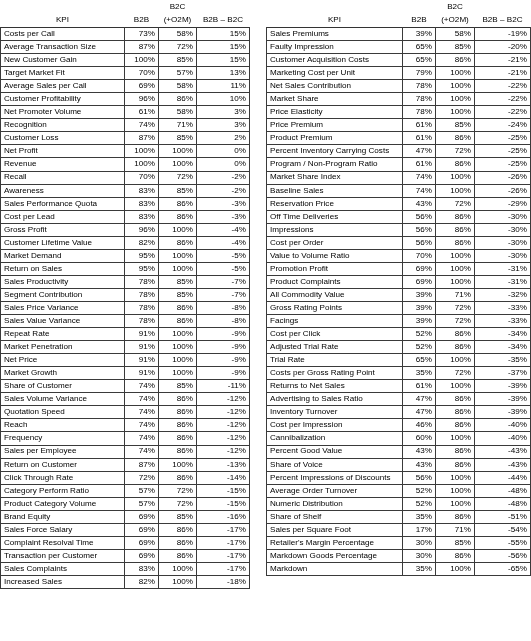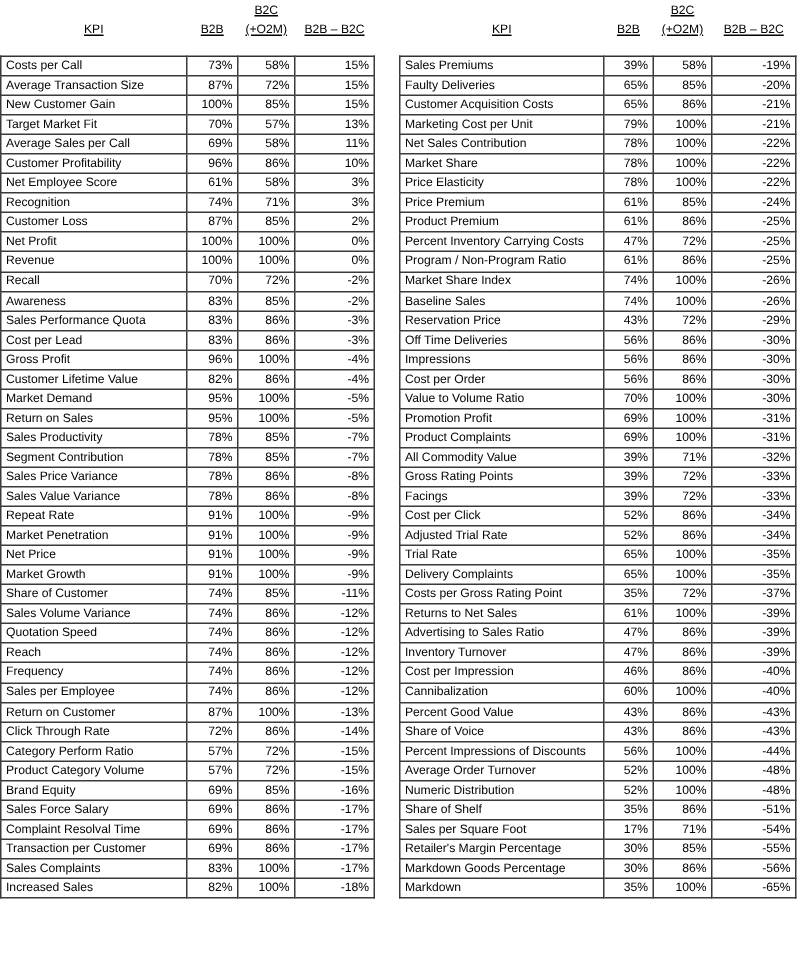--- a/index.html
+++ b/index.html
@@ -69,22 +69,21 @@
     height: auto;
     padding: 0;
     vertical-align: bottom;
     font-weight: normal;
   }
   table.kpi thead th .hdr-line {
     display: block;
     line-height: 13px;
   }
   table.kpi thead tr.hdr-row th {
-    padding-bottom: 11px;
-    text-decoration: underline;
+    padding-bottom: 1px;
   }
   td.kpi-name {
     text-align: left;
   }
   td.num {
     text-align: right;
     padding-right: 4px;
   }
   td.num-c {
     text-align: right;
@@ -155,21 +154,21 @@
             <td class="num">58%</td>
             <td class="num-c">11%</td>
           </tr>
           <tr>
             <td class="kpi-name">Customer Profitability</td>
             <td class="num">96%</td>
             <td class="num">86%</td>
             <td class="num-c">10%</td>
           </tr>
           <tr>
-            <td class="kpi-name">Net Employee Score</td>
+            <td class="kpi-name">Net Promoter Volume</td>
             <td class="num">61%</td>
             <td class="num">58%</td>
             <td class="num-c">3%</td>
           </tr>
           <tr>
             <td class="kpi-name">Recognition</td>
             <td class="num">74%</td>
             <td class="num">71%</td>
             <td class="num-c">3%</td>
           </tr>
@@ -415,21 +414,21 @@
         </tr>
       </thead>
       <tbody id="right-body">
           <tr>
             <td class="kpi-name">Sales Premiums</td>
             <td class="num">39%</td>
             <td class="num">58%</td>
             <td class="num-c">-19%</td>
           </tr>
           <tr>
-            <td class="kpi-name">Faulty Deliveries</td>
+            <td class="kpi-name">Faulty Impression</td>
             <td class="num">65%</td>
             <td class="num">85%</td>
             <td class="num-c">-20%</td>
           </tr>
           <tr>
             <td class="kpi-name">Customer Acquisition Costs</td>
             <td class="num">65%</td>
             <td class="num">86%</td>
             <td class="num-c">-21%</td>
           </tr>
@@ -565,26 +564,20 @@
             <td class="num">86%</td>
             <td class="num-c">-34%</td>
           </tr>
           <tr>
             <td class="kpi-name">Trial Rate</td>
             <td class="num">65%</td>
             <td class="num">100%</td>
             <td class="num-c">-35%</td>
           </tr>
           <tr>
-            <td class="kpi-name">Delivery Complaints</td>
-            <td class="num">65%</td>
-            <td class="num">100%</td>
-            <td class="num-c">-35%</td>
-          </tr>
-          <tr>
             <td class="kpi-name">Costs per Gross Rating Point</td>
             <td class="num">35%</td>
             <td class="num">72%</td>
             <td class="num-c">-37%</td>
           </tr>
           <tr>
             <td class="kpi-name">Returns to Net Sales</td>
             <td class="num">61%</td>
             <td class="num">100%</td>
             <td class="num-c">-39%</td>

